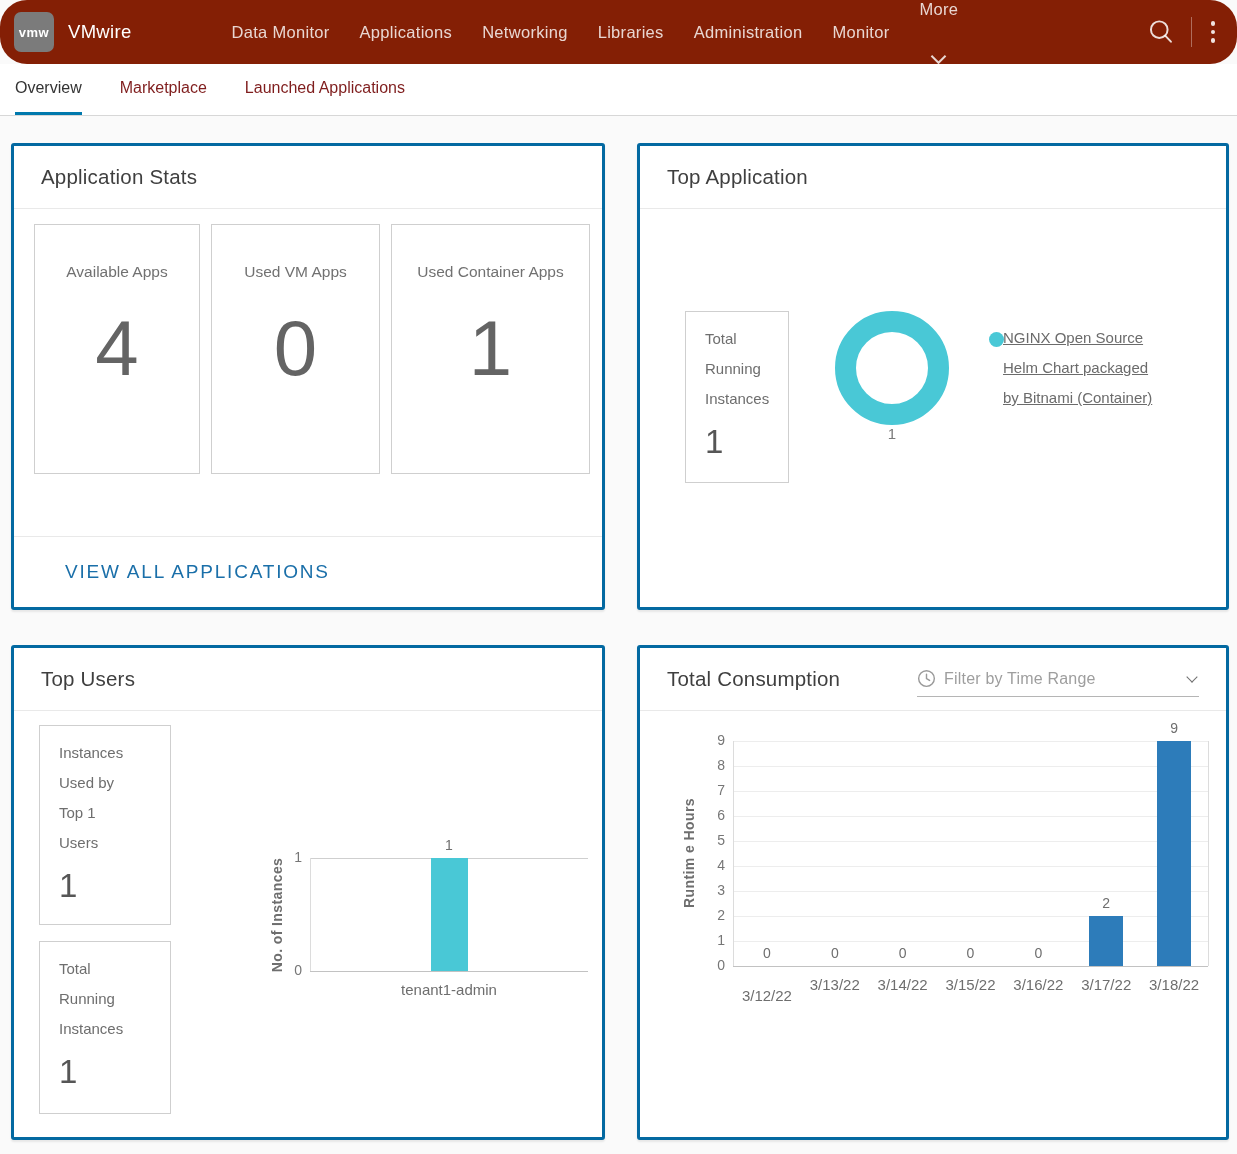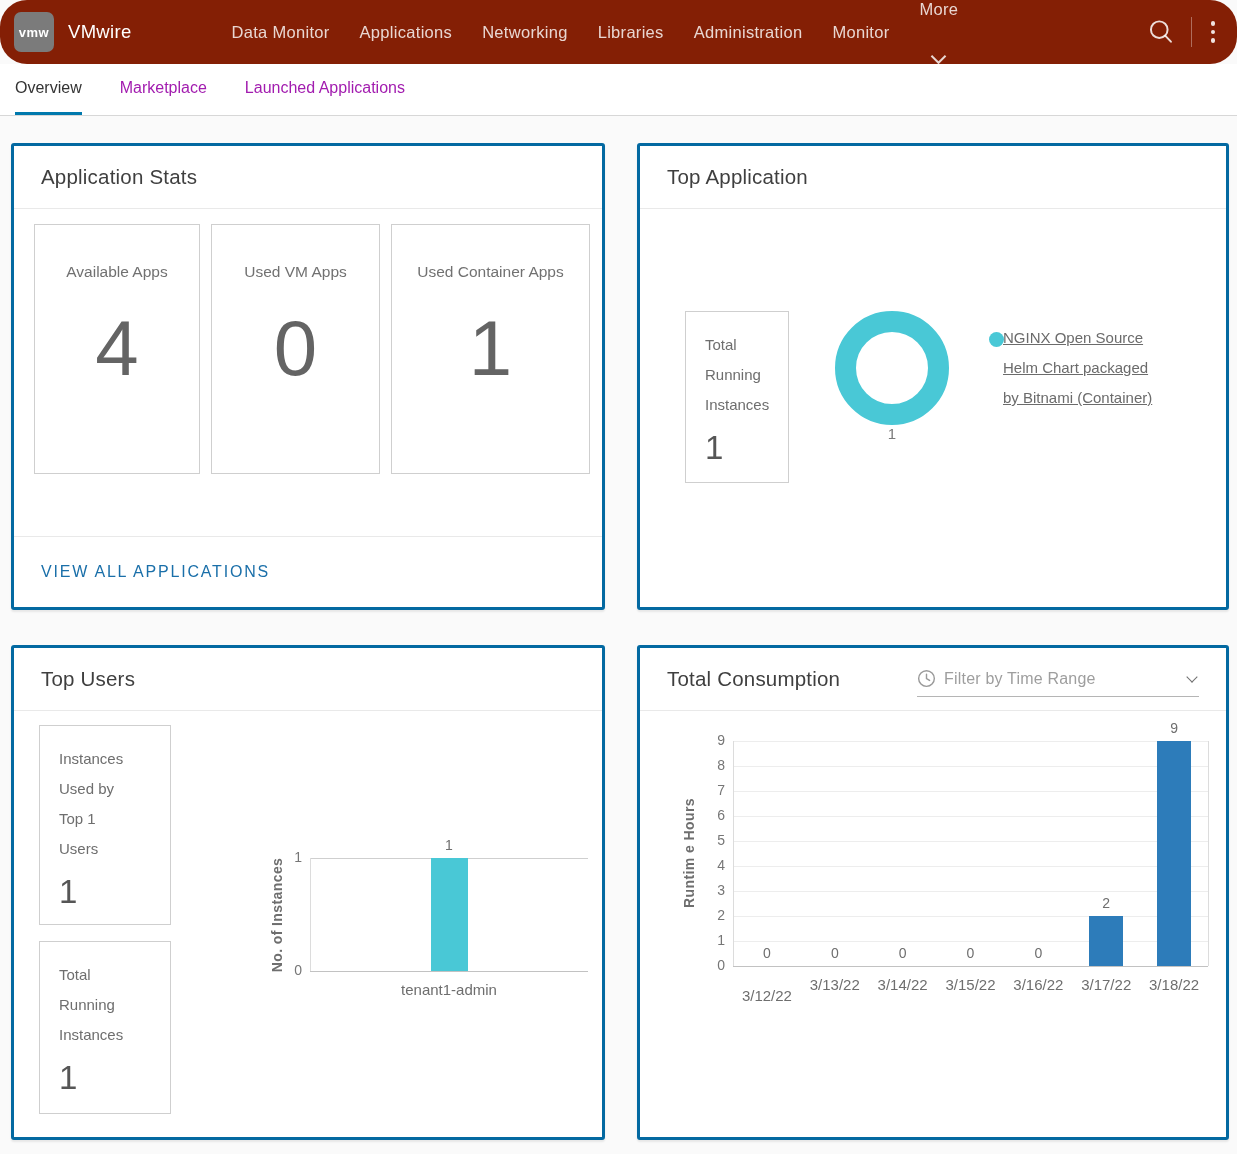--- a/index.html
+++ b/index.html
@@ -19,41 +19,41 @@
   .chev{display:inline-block;width:9px;height:9px;border-right:2px solid;border-bottom:2px solid;transform:rotate(45deg);position:relative;top:-2px;}
   .chev-white{border-color:rgba(255,255,255,.82);}
   .nav-right{margin-left:auto;display:flex;align-items:center;gap:15px;}
   .search{cursor:pointer;display:flex;align-items:center;}
   .vdiv{width:1px;height:30px;background:rgba(255,255,255,.35);}
   .kebab{display:flex;flex-direction:column;gap:4px;cursor:pointer;padding:2px 4px;}
   .kebab i{width:4.5px;height:4.5px;border-radius:50%;background:rgba(255,255,255,.88);}
   
   .tabbar{height:52px;background:#fff;border-bottom:1px solid #d7d7d7;display:flex;padding-left:15px;box-sizing:border-box;}
   .tab{display:inline-flex;align-items:center;height:100%;box-sizing:border-box;border-bottom:3px solid transparent;
-       font-size:16px;color:#a21caf;margin-right:38px;cursor:pointer;}
+       font-size:16px;color:#7f1d1d;margin-right:38px;cursor:pointer;}
   .tab.active{color:#333;border-bottom-color:#0079ad;}
   
   .main{display:grid;grid-template-columns:594px 592px;grid-template-rows:467px 495px;gap:35px 32px;
         padding:27px 8px 0 11px;background:#fafafa;}
   .card{background:#fff;border:3px solid #0369a1;border-radius:3px;box-shadow:0 2px 2px rgba(0,0,0,.08);
         display:flex;flex-direction:column;box-sizing:border-box;}
   .card-header{flex:0 0 63px;border-bottom:1px solid #e9e9e9;display:flex;align-items:center;justify-content:space-between;
                padding:0 27px;box-sizing:border-box;}
   .card-title{font-size:20.5px;font-weight:400;color:#3f3f3f;margin:0;letter-spacing:.2px;}
   .card-body{flex:1;position:relative;}
   .card-footer{flex:0 0 70px;border-top:1px solid #e9e9e9;display:flex;align-items:center;padding:0 27px;}
-  .link{color:#1a6fa9;font-size:16px;letter-spacing:1.8px;text-decoration:none;cursor:pointer;}
+  .link{color:#1a6fa9;font-size:19px;letter-spacing:1.8px;text-decoration:none;cursor:pointer;margin-left:24px;}
   
   .stats-row{display:flex;padding:15px 0 0 20px;gap:11px;}
   .stat-box{border:1px solid #cfcfcf;height:250px;text-align:center;box-sizing:border-box;}
   .w1{width:166px;}.w2{width:169px;}.w3{width:199px;}
   .stat-label{margin-top:38px;font-size:15.5px;color:#717171;}
   .stat-value{margin-top:28px;font-size:78px;color:#646464;font-weight:200;line-height:1;}
   
-  .mini-box{position:absolute;border:1px solid #cfcfcf;box-sizing:border-box;padding:18px 0 0 19px;background:#fff;}
+  .mini-box{position:absolute;border:1px solid #cfcfcf;box-sizing:border-box;padding:12px 0 0 19px;background:#fff;}
   .mini-line{font-size:15px;color:#6e6e6e;line-height:30px;}
   .mini-value{font-size:33px;color:#565656;margin-top:8px;line-height:1.2;}
   
   .donut{position:absolute;width:72px;height:72px;border-radius:50%;border:21px solid #49C8D6;}
   .donut-label{position:absolute;font-size:15px;color:#7a7a7a;text-align:center;width:40px;}
   .legend-dot{position:absolute;width:15px;height:15px;border-radius:50%;background:#49C8D6;}
   .legend-text{position:absolute;font-size:15px;color:#6b6b6b;line-height:30px;}
   
   .chart-host{position:absolute;left:0;top:0;right:0;bottom:0;}
   .y-title{position:absolute;white-space:nowrap;transform:translate(-50%,-50%) rotate(-90deg);

